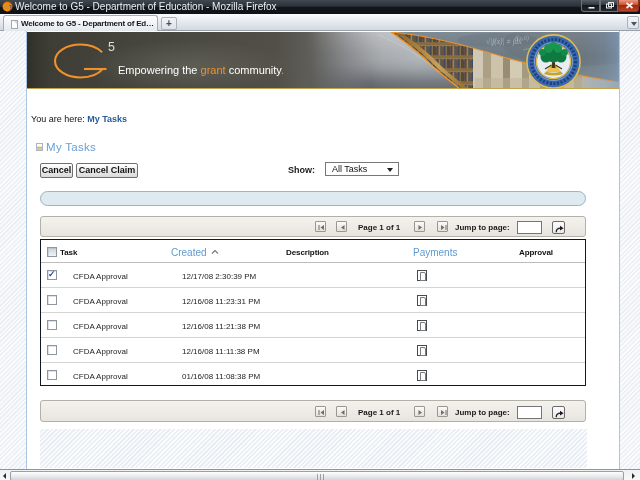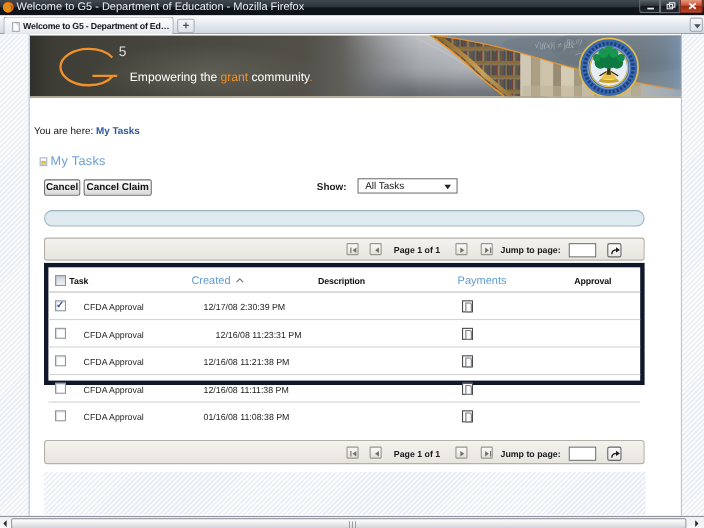--- a/index.html
+++ b/index.html
@@ -37,35 +37,35 @@
 #crumb{left:31px;top:114px;font-size:9px;color:#111;line-height:10px}
 #crumb b{color:#2a5a9c}
 
 #hicon{left:36px;top:143px;width:7px;height:8px;border:1px solid #a8b6c6;background:linear-gradient(#ffffff 0%,#fdfcf6 40%,#f2bb3e 45%,#eeb43a 70%,#d8d2c2 78%,#c8c4b8 100%)}
 #htxt{left:46px;top:141px;font-size:11.5px;color:#6ba0d4;letter-spacing:.3px}
 
 .gbtn{position:absolute;top:163px;height:15px;border:1px solid #6f6f6f;border-radius:2px;background:linear-gradient(#ffffff,#f0f0f0 40%,#d9d9d9);font-size:9px;font-weight:bold;color:#101010;text-align:center;line-height:13px;white-space:nowrap}
 #btn-claim{left:40px;width:33px}
 #btn-cancel{left:76px;width:62px}
 #showlbl{left:288px;top:165px;font-size:9px;font-weight:bold;color:#222}
-#sel{left:325px;top:162px;width:91px;height:14px;border:1px solid #777;background:#fff;font-size:9px;color:#111;line-height:12px;padding-left:6px}
+#sel{left:325px;top:162px;width:74px;height:14px;border:1px solid #777;background:#fff;font-size:9px;color:#111;line-height:12px;padding-left:6px}
 #sel:after{content:"";position:absolute;right:5px;top:5px;border-left:3px solid transparent;border-right:3px solid transparent;border-top:4px solid #222}
 
 #panel{left:40px;top:191px;width:546px;height:15px;border:1.5px solid #9bb5c0;border-radius:7.5px;background:#dfe9f0}
 
 .pbar{position:absolute;left:40px;width:546px;background:linear-gradient(#f4f2ee,#e8e5df);border:1px solid #b3b0a8;border-radius:3px}
 #bar1{top:216px;height:21px}
 #bar2{top:400px;height:22px}
 .pb{position:absolute;width:11px;height:11px;border:1px solid #9a978f;background:linear-gradient(#fafaf8,#e3e1db);border-radius:1px}
 .pb svg{position:absolute;left:0;top:0}
 .ptxt{position:absolute;font-size:8px;font-weight:bold;color:#1a1a1a}
 .pin{position:absolute;width:25px;height:13px;background:#fff;border:1px solid #767676}
 .pgo{position:absolute;width:13px;height:13px;border:1px solid #6a6a6a;border-radius:2px;background:linear-gradient(#fcfcfc,#e8e8e6)}
 
-#tbl{left:40px;top:239px;width:546px;height:111px;background:#fff;border:4px solid #0f172a}
+#tbl{left:40px;top:239px;width:546px;height:147px;background:#fff;border:1px solid #0f172a}
 .hrow{position:absolute;left:0;top:0;width:100%;height:23px;border-bottom:1px solid #bdbdbd}
 .trow{position:absolute;left:0;width:100%;height:25px;border-bottom:1px solid #d4d4d4}
 .cb{position:absolute;width:10px;height:10px;border:1px solid #9096a0;background:#fff;box-shadow:inset 1px 1px 0 rgba(160,170,180,.35)}
 .cbh{background:linear-gradient(#c8d2da,#f2f4f6)}
 .ck{position:absolute;left:0px;top:-2px;font-size:9px;color:#2548a8;font-weight:bold}
 .tcell{position:absolute;font-size:8px;color:#1c1c1c;white-space:nowrap}
 .thc{font-weight:bold;color:#111;letter-spacing:-.1px}
 .thl{font-size:10px;color:#5e9ad0}
 .dicon{position:absolute;width:10px;height:11px;border:1px solid #4a4a4a;background:#fff}
 .dicon:after{content:"";position:absolute;left:1.5px;top:1px;width:4px;height:6.5px;background:#fbfbfc;border:1px solid #787d84;border-radius:0 2px 0 0}
@@ -317,21 +317,21 @@
       <div class="cb" style="left:6px;top:7px">
           <div class="ck">✓</div>
         </div>
       <div class="tcell" style="left:32px;top:9px">CFDA Approval</div>
       <div class="tcell" style="left:141px;top:9px">12/17/08 2:30:39 PM</div>
       <div class="dicon" style="left:376px;top:7px"></div>
     </div>
     <div class="trow" style="top:48px">
       <div class="cb" style="left:6px;top:7px"></div>
       <div class="tcell" style="left:32px;top:9px">CFDA Approval</div>
-      <div class="tcell" style="left:152px;top:9px">12/16/08 11:23:31 PM</div>
+      <div class="tcell" style="left:141px;top:9px">12/16/08 11:23:31 PM</div>
       <div class="dicon" style="left:376px;top:7px"></div>
     </div>
     <div class="trow" style="top:73px">
       <div class="cb" style="left:6px;top:7px"></div>
       <div class="tcell" style="left:32px;top:9px">CFDA Approval</div>
       <div class="tcell" style="left:141px;top:9px">12/16/08 11:21:38 PM</div>
       <div class="dicon" style="left:376px;top:7px"></div>
     </div>
     <div class="trow" style="top:98px">
       <div class="cb" style="left:6px;top:7px"></div>

